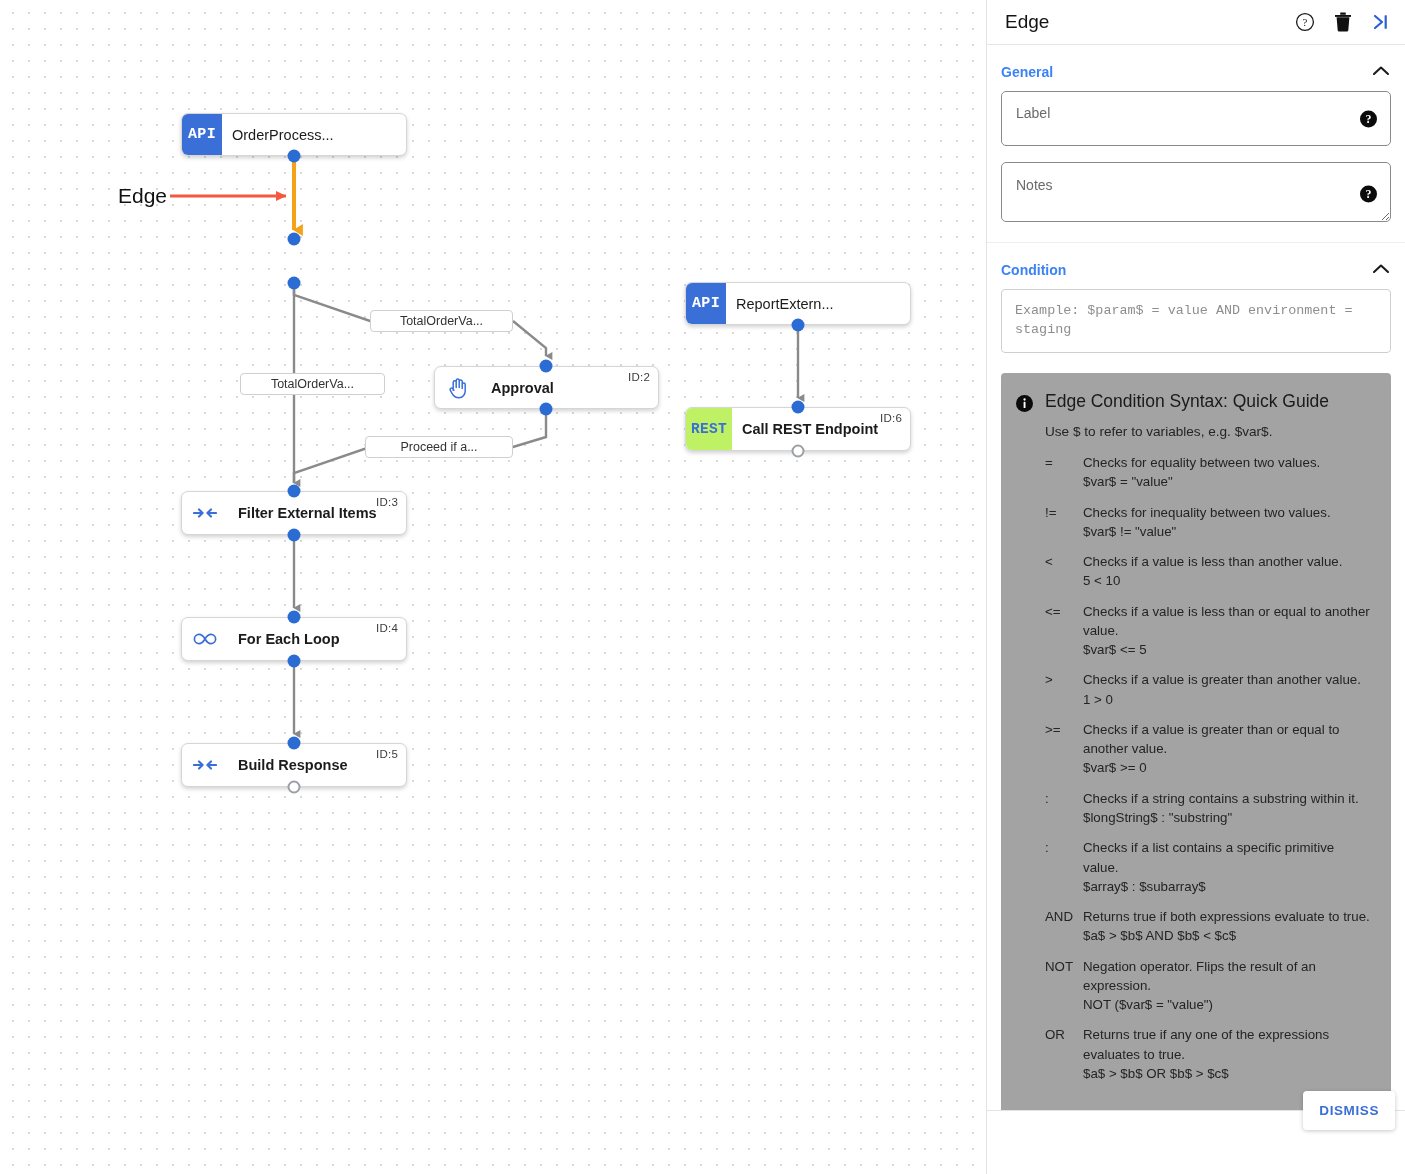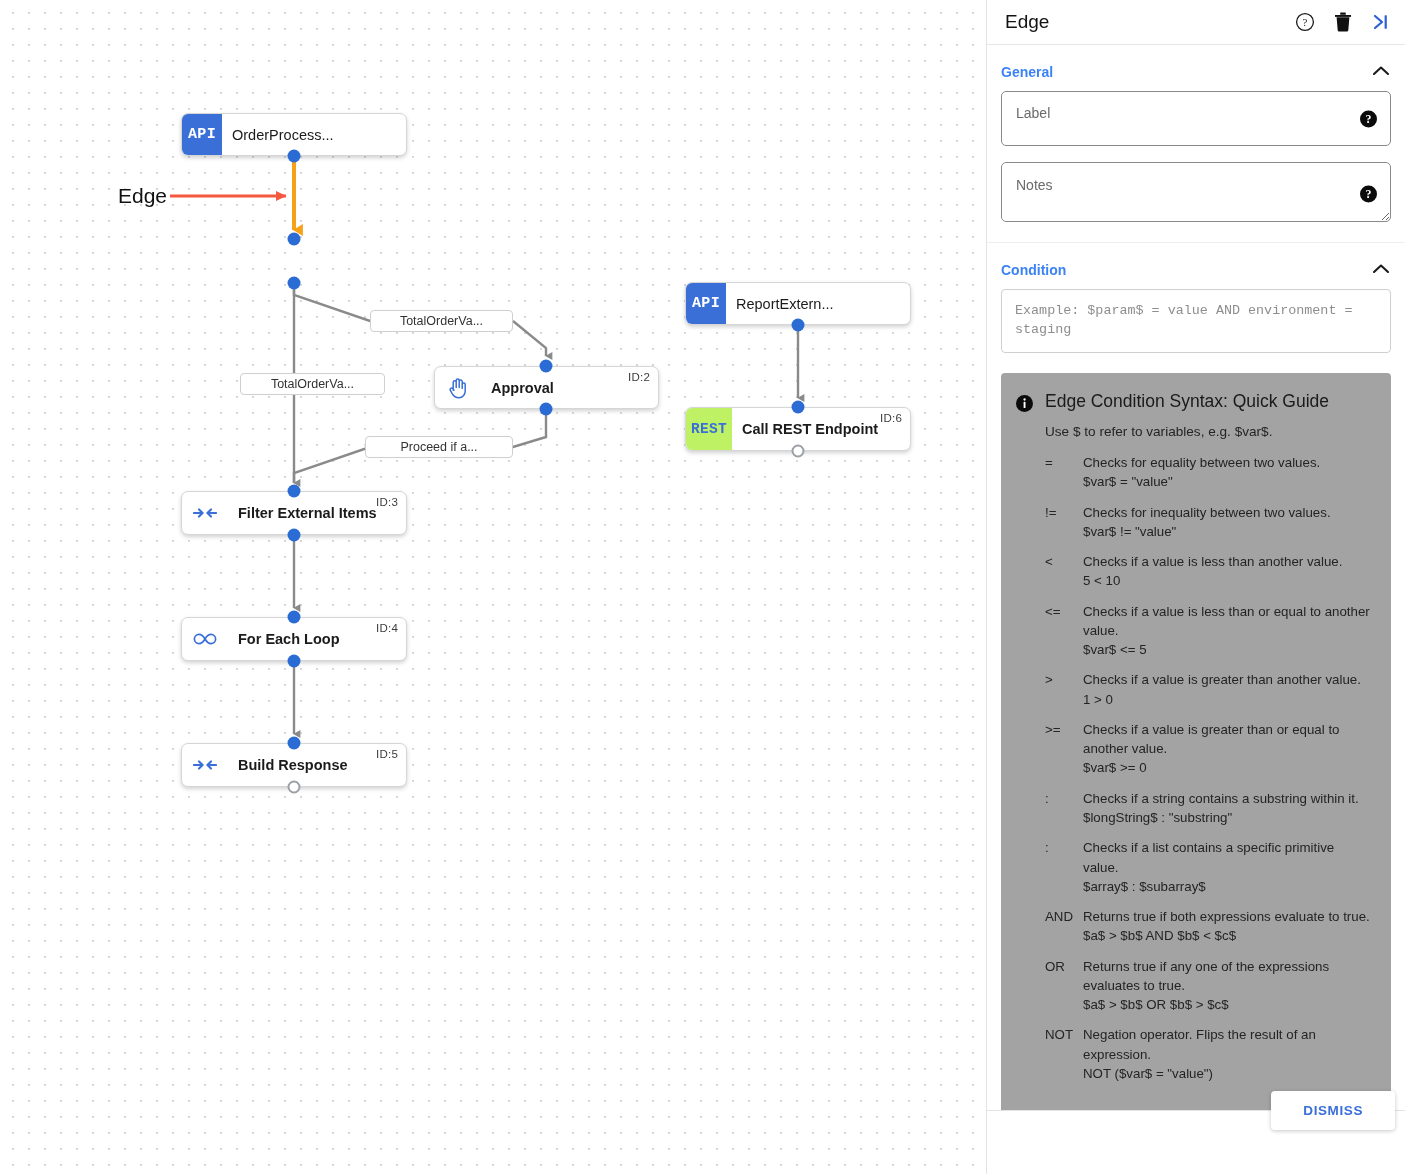--- a/index.html
+++ b/index.html
@@ -213,21 +213,21 @@
     position: absolute;
     right: 10px; top: -20px;
     background: #ffffff;
     border: none;
     border-radius: 4px;
     box-shadow: 0 1px 4px rgba(0,0,0,0.22);
     color: #3a6fd8;
     font-size: 13.5px;
     font-weight: 700;
     letter-spacing: 0.6px;
-    padding: 12px 32px;
+    padding: 12px 16px;
     cursor: pointer;
     font-family: "Liberation Sans", sans-serif;
   }
 </style>
 </head>
 <body>
 
 <div id="app">
 
   <div id="canvas">
@@ -479,33 +479,33 @@
               </div>
             </div>
             <div class="op-row">
               <div class="op-sym">AND</div>
               <div class="op-desc">
                 <span>Returns true if both expressions evaluate to true.</span>
                 <span class="op-ex">$a$ &gt; $b$ AND $b$ &lt; $c$</span>
               </div>
             </div>
             <div class="op-row">
+              <div class="op-sym">NOT</div>
+              <div class="op-desc">
+                <span>Negation operator. Flips the result of an expression.</span>
+                <span class="op-ex">NOT ($var$ = "value")</span>
+              </div>
+            </div>
+            <div class="op-row">
               <div class="op-sym">OR</div>
               <div class="op-desc">
                 <span>Returns true if any one of the expressions evaluates to true.</span>
                 <span class="op-ex">$a$ &gt; $b$ OR $b$ &gt; $c$</span>
               </div>
             </div>
-            <div class="op-row">
-              <div class="op-sym">NOT</div>
-              <div class="op-desc">
-                <span>Negation operator. Flips the result of an expression.</span>
-                <span class="op-ex">NOT ($var$ = "value")</span>
-              </div>
-            </div>
 
           </div>
         </div>
       </div>
     </div>
 
     <div class="panel-footer">
       <button class="dismiss-btn">DISMISS</button>
     </div>
   </div>

